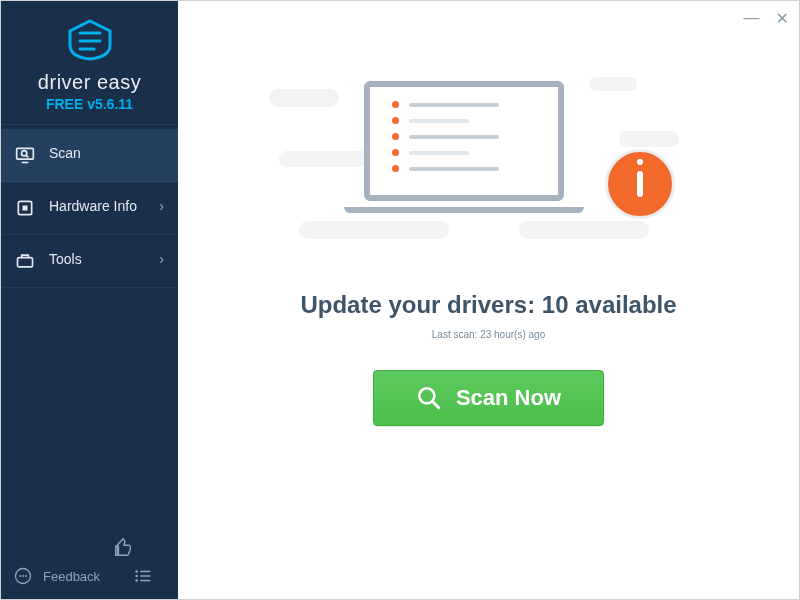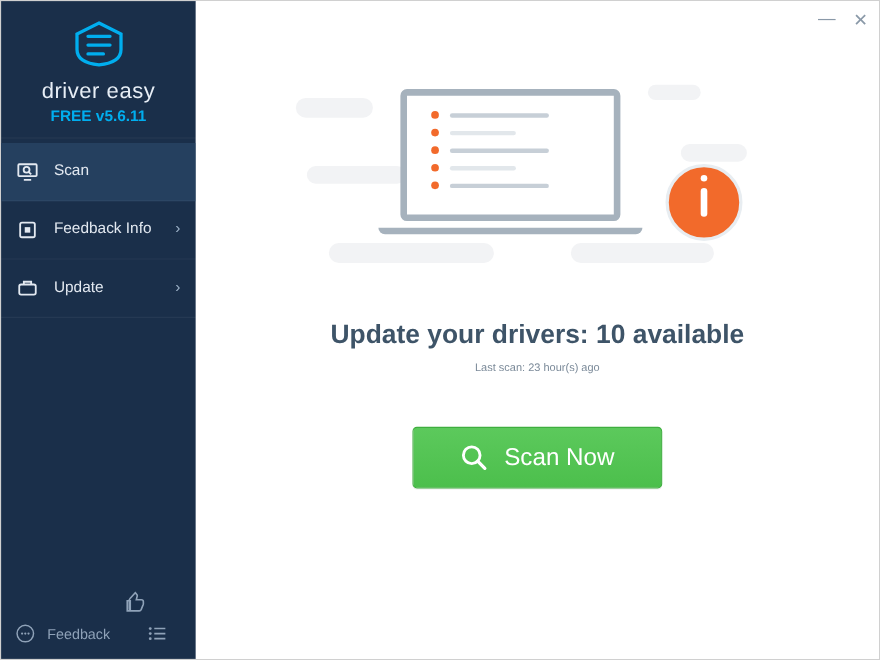--- a/index.html
+++ b/index.html
@@ -127,26 +127,26 @@
     font-weight: 700;
     color: #3e5468;
     text-align: center;
   }
   .subline {
     margin-top: 10px;
     font-size: 10px;
     color: #7b8a99;
   }
   .scan-btn {
-    margin-top: 48px;
+    margin-top: 30px;
     background: linear-gradient(#5cc95c, #4cbf4c);
     border: 1px solid #3fae3f;
     color: #fff;
     font-size: 22px;
-    font-weight: 400;
+    font-weight: 700;
     padding: 14px 42px;
     border-radius: 4px;
     display: flex;
     align-items: center;
     gap: 14px;
     cursor: pointer;
     box-shadow: 0 1px 0 rgba(0,0,0,.08);
   }
   
   .laptop {
@@ -222,30 +222,30 @@
       </svg>
       <span>Scan</span>
     </div>
 
 
     <div class="nav-item">
       <svg class="ic" viewBox="0 0 24 24">
         <rect x="4" y="4" width="16" height="16" rx="2" fill="none" stroke="#e3e9f1" stroke-width="2"></rect>
         <rect x="9" y="9" width="6" height="6" fill="#e3e9f1"></rect>
       </svg>
-      <span>Feedback Info</span>
+      <span>Hardware Info</span>
       <span class="chev">›</span>
     </div>
 
     <div class="nav-item">
       <svg class="ic" viewBox="0 0 24 24">
         <rect x="3" y="8" width="18" height="11" rx="2" fill="none" stroke="#e3e9f1" stroke-width="2"></rect>
         <path d="M8 8 V5 h8 v3" fill="none" stroke="#e3e9f1" stroke-width="2"></path>
       </svg>
-      <span>Update</span>
+      <span>Tools</span>
       <span class="chev">›</span>
     </div>
 
   </div>
 
   <div class="sidebar-bottom">
     <div class="bottom-row1">
       <svg width="22" height="22" viewBox="0 0 24 24">
         <path d="M4 20h3V10H4v10zm16-9c0-1-.8-2-2-2h-5l1-4c0-.5-.2-1-.6-1.4L12 2 6.6 8c-.4.4-.6.9-.6 1.4V18c0 1.1.9 2 2 2h8c.8 0 1.5-.5 1.8-1.2l2-5c.1-.3.2-.5.2-.8v-2z" fill="none" stroke="#8fa2b8" stroke-width="1.6"></path>
       </svg>

